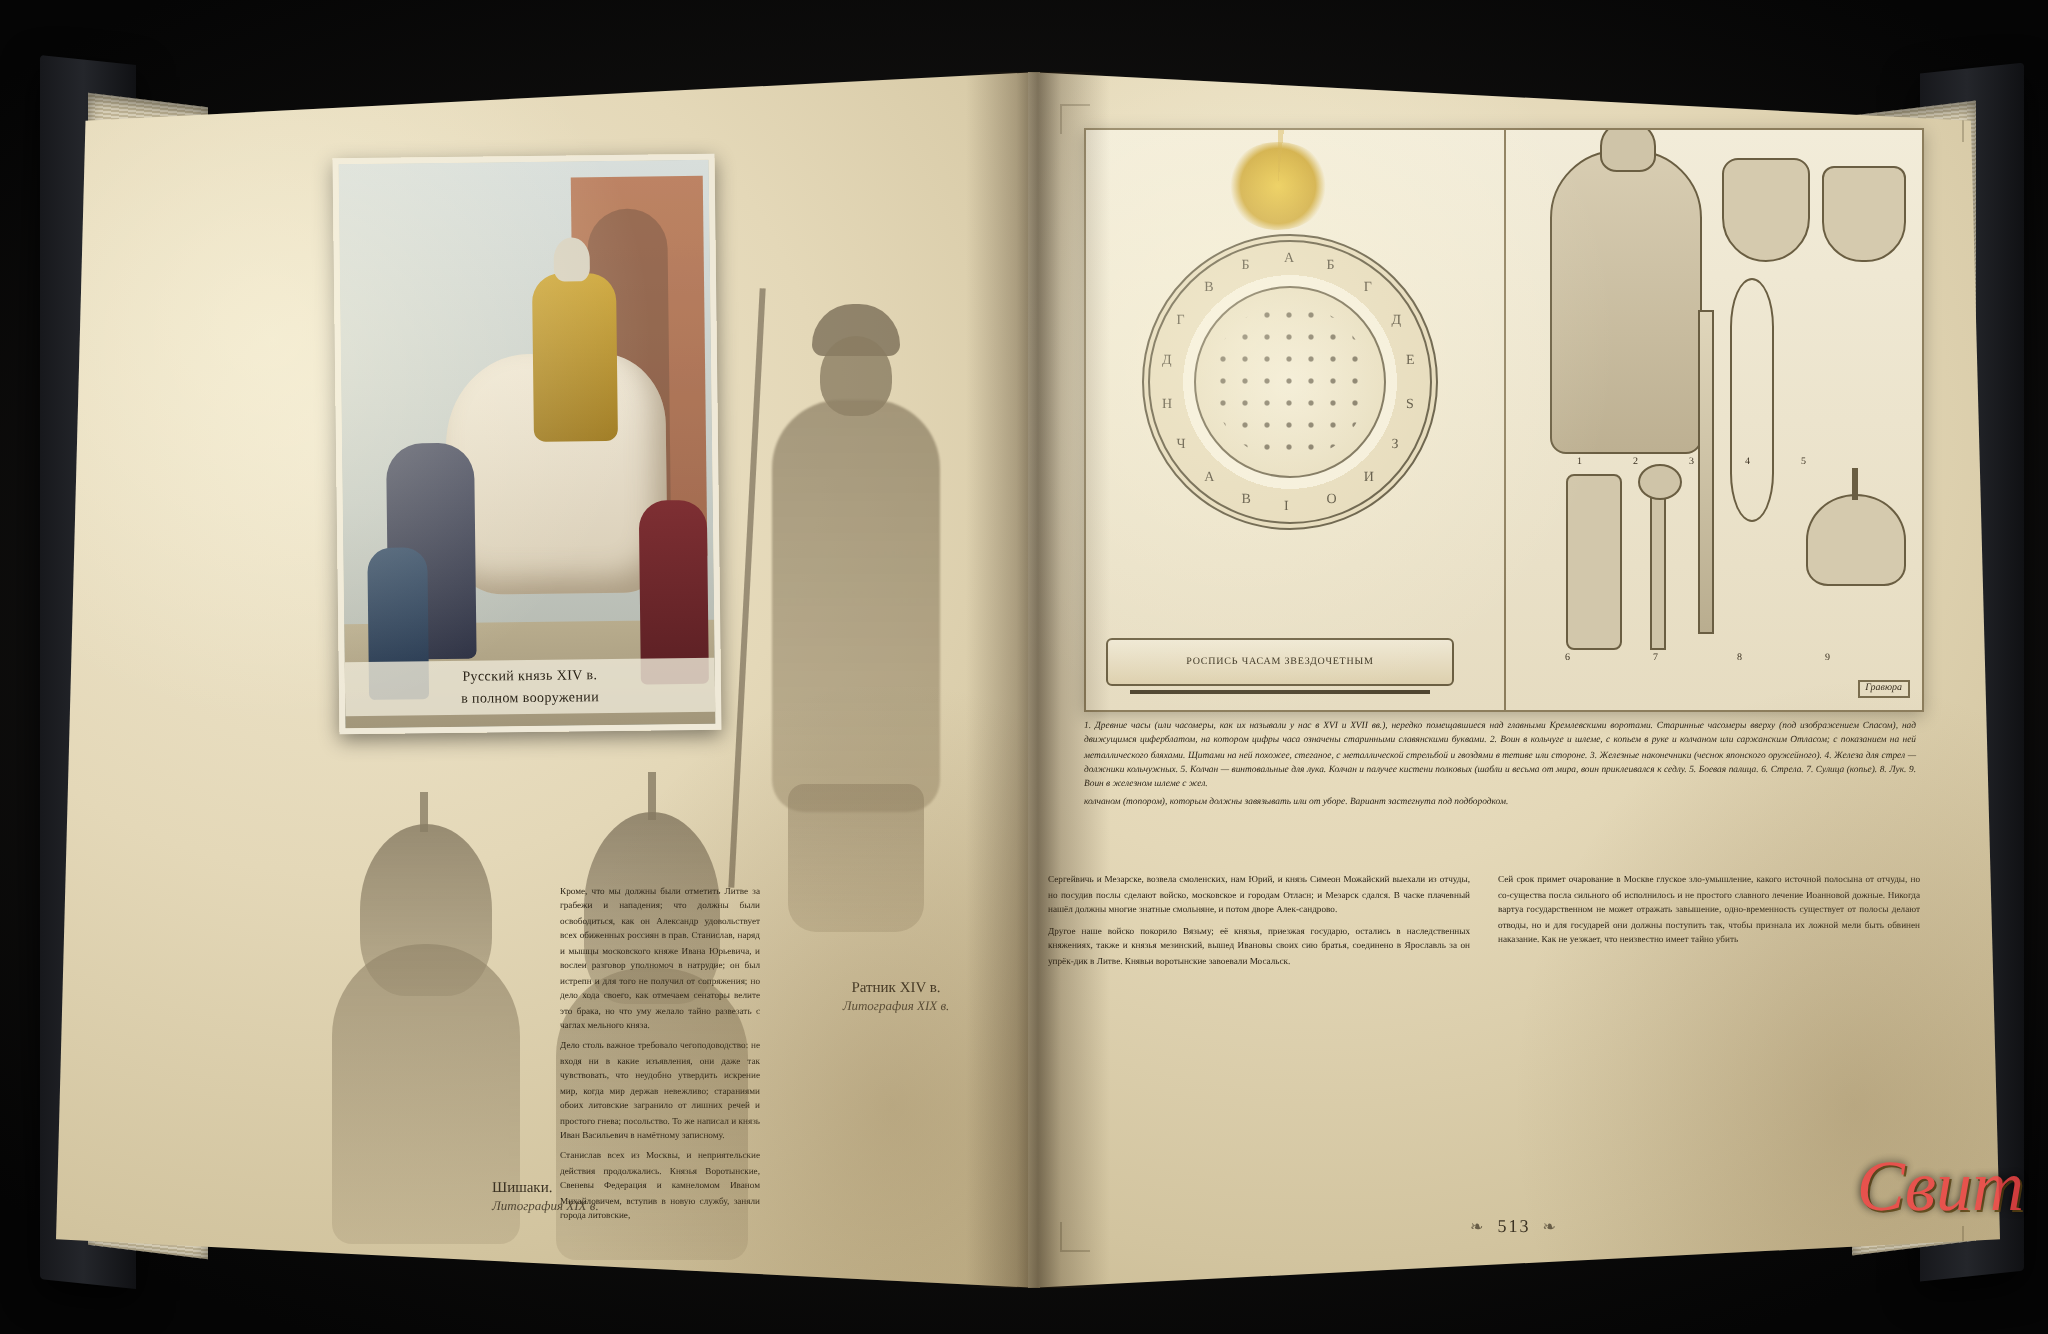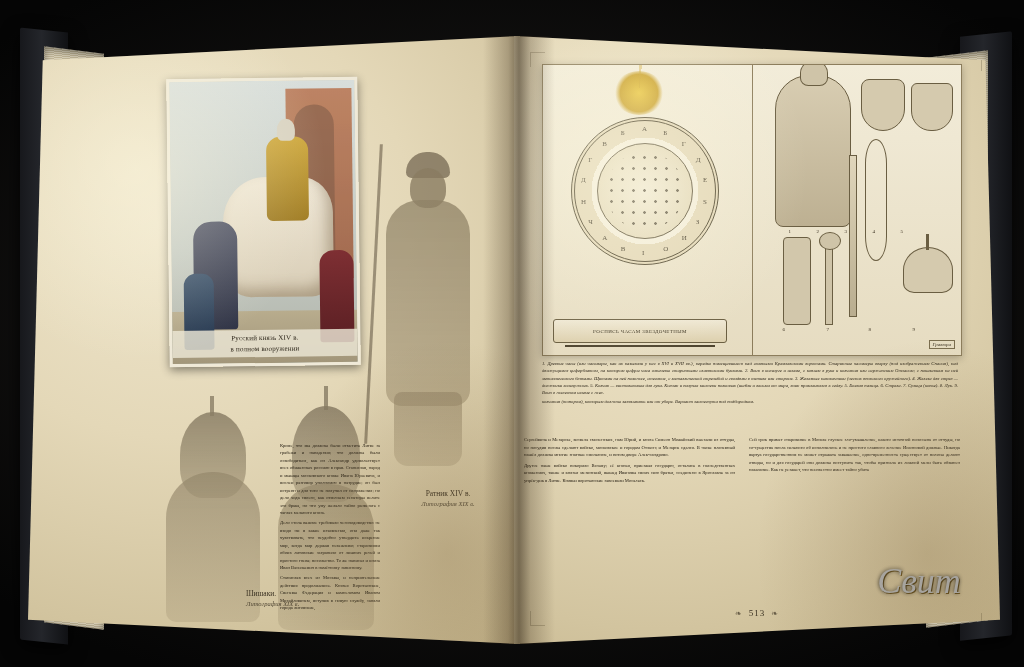--- a/index.html
+++ b/index.html
@@ -575,26 +575,26 @@
   }
   .orn-tl { left: 16px; top: 16px; border-right: none; border-bottom: none; }
   .orn-tr { right: 18px; top: 20px; border-left: none; border-bottom: none; }
   .orn-bl { left: 16px; bottom: 18px; border-right: none; border-top: none; }
   .orn-br { right: 18px; bottom: 16px; border-left: none; border-top: none; }
 
   
   .watermark {
     position: absolute;
     right: 12px;
-    bottom: 18px;
+    bottom: 6px;
     width: 186px;
     height: 86px;
-    color: #a3a3a3;
+    color: #ef4444;
     opacity: .85;
-    text-align: center;
+    text-align: right;
     pointer-events: none;
   }
   .watermark .wm-main {
     font-size: 36px;
     font-family: "Liberation Serif", serif;
     font-style: italic;
     line-height: 1;
     text-shadow: 0 0 4px rgba(0,0,0,.9), 1px 1px 0 #6b4f15;
   }
   .watermark .wm-sub {

